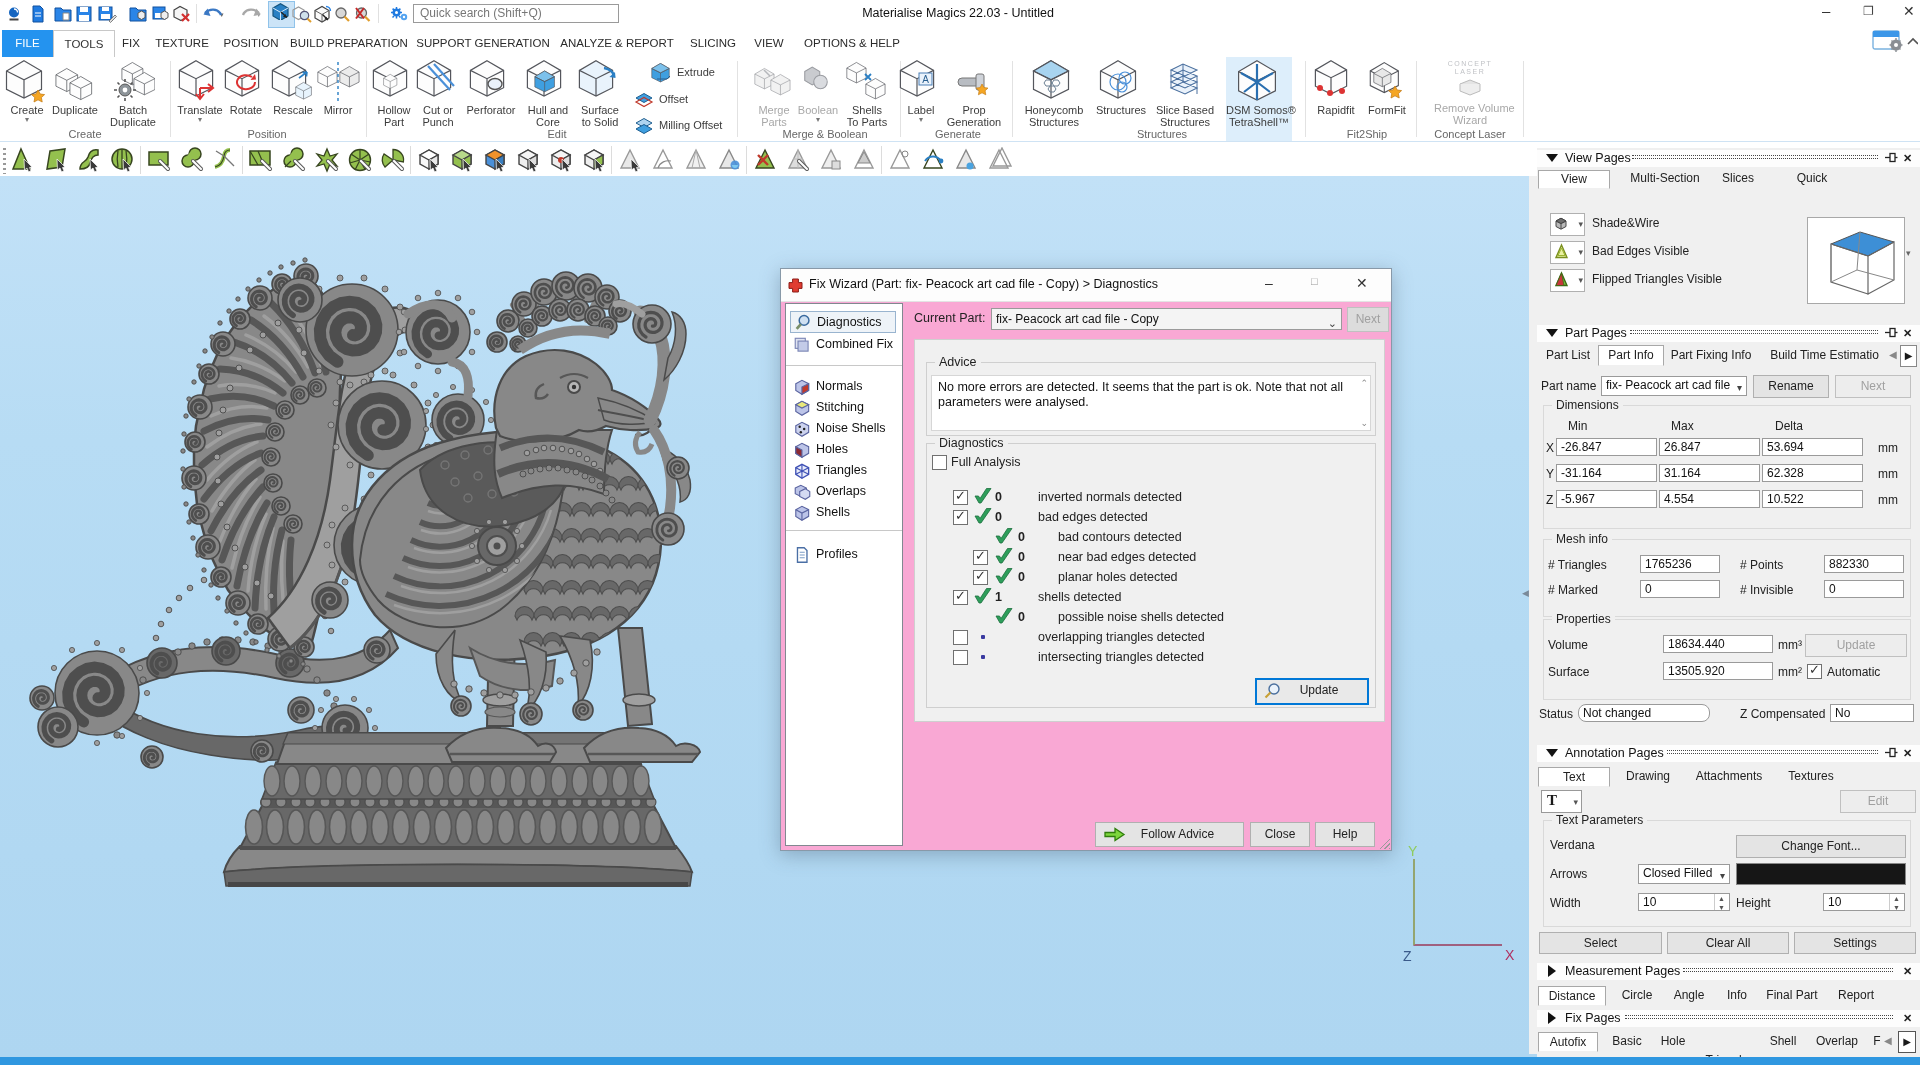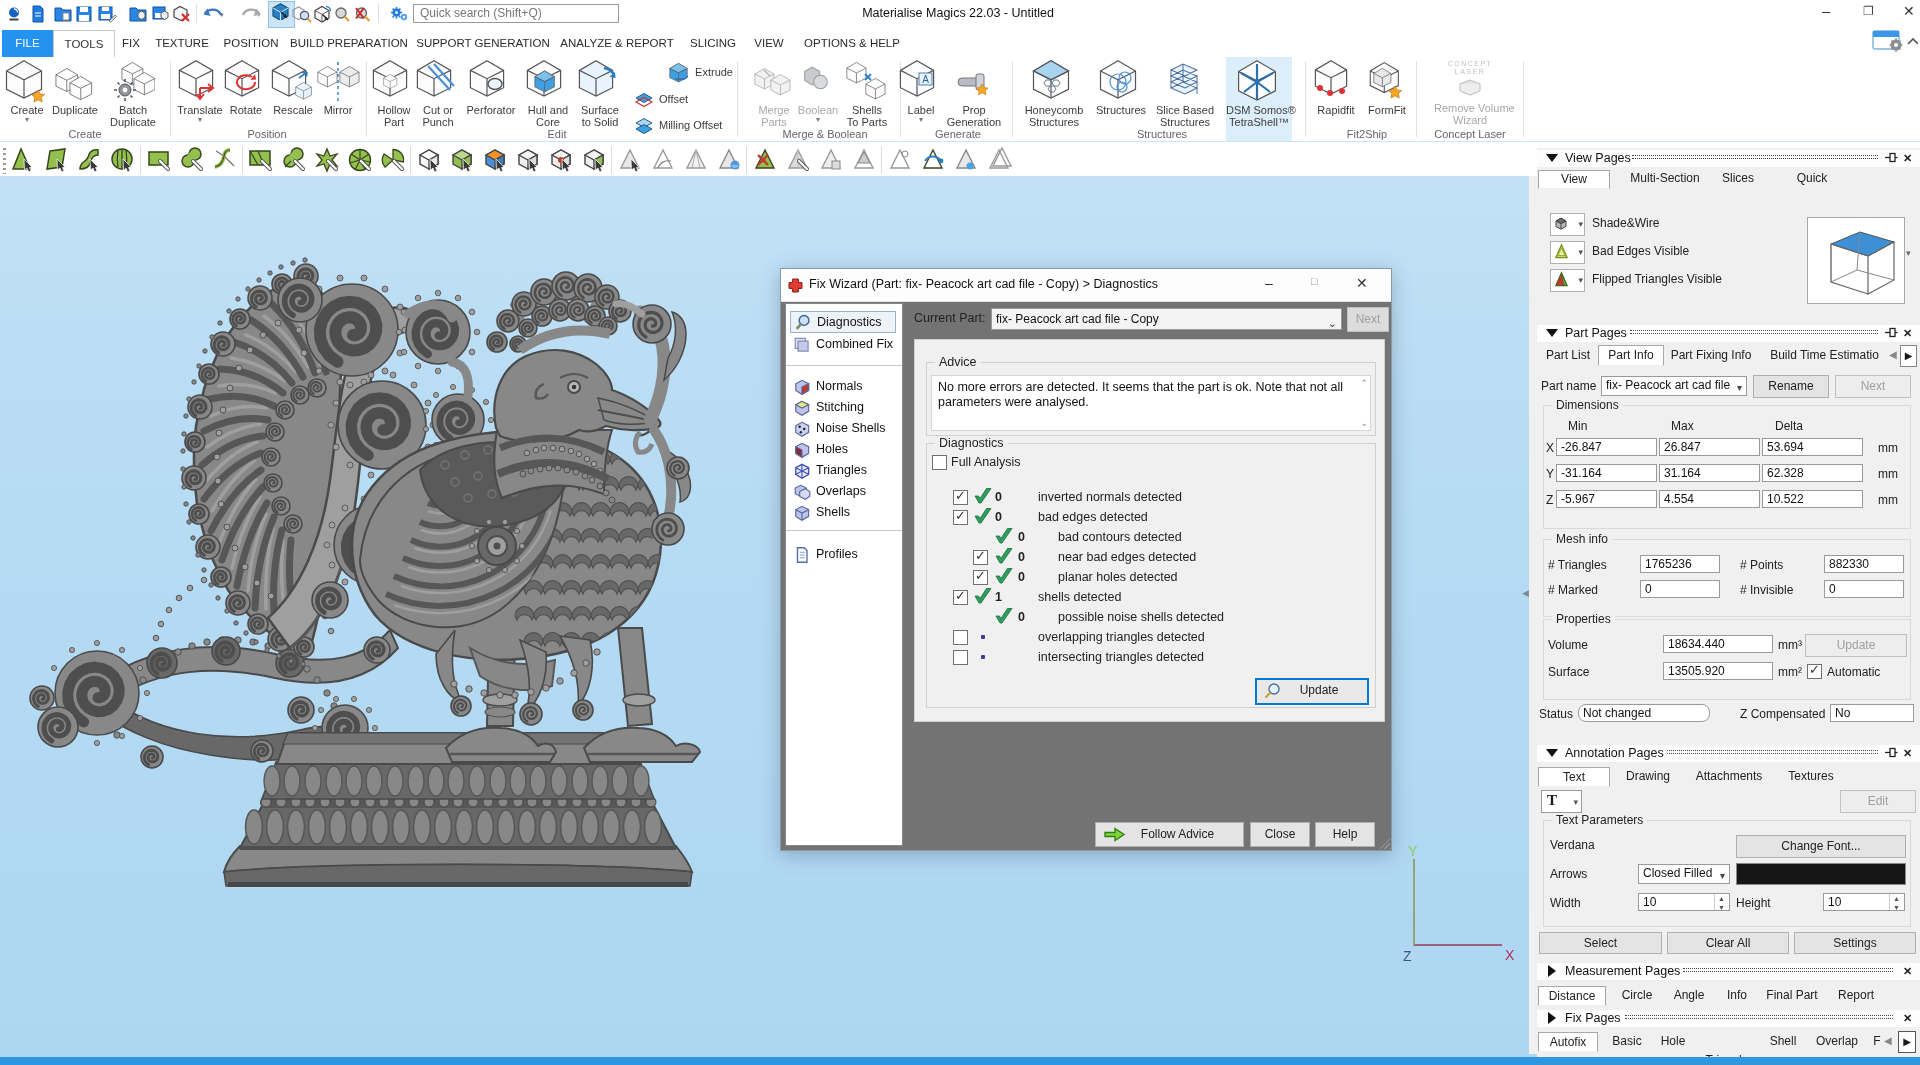--- a/index.html
+++ b/index.html
@@ -32,21 +32,21 @@
 .gb{position:absolute;border:1px solid #d9d9d9;}
 .gb .glbl{position:absolute;left:8px;top:-8px;background:#f0f0f0;padding:0 4px;font-size:12px;color:#222;}
 .inp{position:absolute;background:#fff;border:1px solid #9a9a9a;font-size:12px;line-height:16px;padding:0 4px;color:#111;white-space:nowrap;overflow:hidden;}
 .btn{position:absolute;background:#e4e4e4;border:1px solid #b0b0b0;text-align:center;font-size:12px;color:#222;}
 .btn.dis{color:#a0a0a0;border-color:#c0c0c0;background:#ededed;}
 .lbl{position:absolute;font-size:12px;color:#222;white-space:nowrap;}
 .combo{position:absolute;background:#fff;border:1px solid #9a9a9a;font-size:12px;line-height:16px;padding:0 4px;color:#111;white-space:nowrap;}
 .combo .ar{position:absolute;right:4px;top:0;color:#444;font-size:10px;}
 .spin{position:absolute;background:#fff;border:1px solid #9a9a9a;font-size:12px;line-height:16px;padding:0 4px;color:#111;}
 .spin .ud{position:absolute;right:1px;top:0;width:13px;height:100%;border-left:1px solid #ccc;font-size:7px;color:#555;text-align:center;line-height:9px;}
-.dlg{left:780px;top:268px;width:610px;height:581px;background:#737373;border:1px solid #8899a8;box-shadow:0 4px 18px rgba(60,80,100,.35);}
+.dlg{left:780px;top:268px;width:610px;height:581px;background:#f9a8d4;border:1px solid #8899a8;box-shadow:0 4px 18px rgba(60,80,100,.35);}
 .dlg-title{position:absolute;left:0;top:0;width:100%;height:32px;background:#fdfdfd;border-bottom:1px solid #e4e4e4;}
 .chk{position:absolute;width:13px;height:13px;background:#fff;border:1px solid #707070;}
 .chk .m{position:absolute;left:1px;top:-3px;font-size:13px;color:#333;}
 .ditem{position:absolute;left:4px;width:108px;height:20px;font-size:12.5px;color:#111;}
 .ditem .dic{position:absolute;left:3px;top:2px;}
 .ditem .dtx{position:absolute;left:26px;top:3px;}
 </style>
 </head>
 <body>
 
@@ -292,21 +292,21 @@
     </div>
 <div class="ritem" style="left:575px;width:50px;">
       <svg class="ic" width="44" height="44" viewBox="0 0 44 44" style="display:block;">
         <path d="M18.0 0.7 L34.6 10.4 L34.6 27.7 L18.0 36.0 L1.4 27.7 L1.4 10.4 Z" fill="#e9f3fc" stroke="#54565c" stroke-width="1.2"></path>
         <path d="M1.4 10.4 L18.0 18.7 L34.6 10.4 M18.0 18.7 L18.0 36.0" fill="none" stroke="#54565c" stroke-width="1.2"></path>
         <path d="M26 8 a12 9 0 0 1 10 9" stroke="#2a7fc4" stroke-width="2.4" fill="none"></path>
         <path d="M37 12 l0.5 6 l-6 -1 Z" fill="#2a7fc4"></path>
       </svg>
       <div>Surface<br>to Solid</div>
     </div>
-<div class="ritem" style="left:633px;top:6px;width:100px;text-align:right;"><svg width="22" height="20" viewBox="0 0 22 20" style="vertical-align:middle;">
+<div class="ritem" style="left:633px;top:6px;width:100px;text-align:center;"><svg width="22" height="20" viewBox="0 0 22 20" style="vertical-align:middle;">
         <g transform="scale(0.5)">
           <path d="M19.0 0.8 L36.5 11.0 L36.5 29.3 L19.0 38.0 L1.5 29.3 L1.5 11.0 Z" fill="#3f9fe0" stroke="#54565c" stroke-width="1.2"></path>
           <path d="M19.0 0.8 L36.5 11.0 L19.0 19.8 L1.5 11.0 Z" fill="#7cc1ec" stroke="#54565c" stroke-width="1.2"></path>
           <path d="M1.5 11.0 L19.0 19.8 L36.5 11.0 M19.0 19.8 L19.0 38.0" fill="none" stroke="#54565c" stroke-width="1.2"></path>
         </g>
         <path d="M6 16 l10 0 l3 -3" stroke="#2a5f8f" fill="none"></path>
       </svg><span style="margin-left:4px;">Extrude</span></div>
 <div class="ritem" style="left:633px;top:33px;width:100px;text-align:left;"><svg width="22" height="20" viewBox="0 0 22 20" style="vertical-align:middle;">
         <path d="M3 8 l8 -4.5 l8 4.5 l-8 4.5 Z" fill="#3f9fe0" stroke="#1d5d8f"></path>
         <path d="M3 12 l8 -4.5 l8 4.5 l-8 4.5 Z" fill="none" stroke="#c0392b" stroke-width="1.2"></path>

